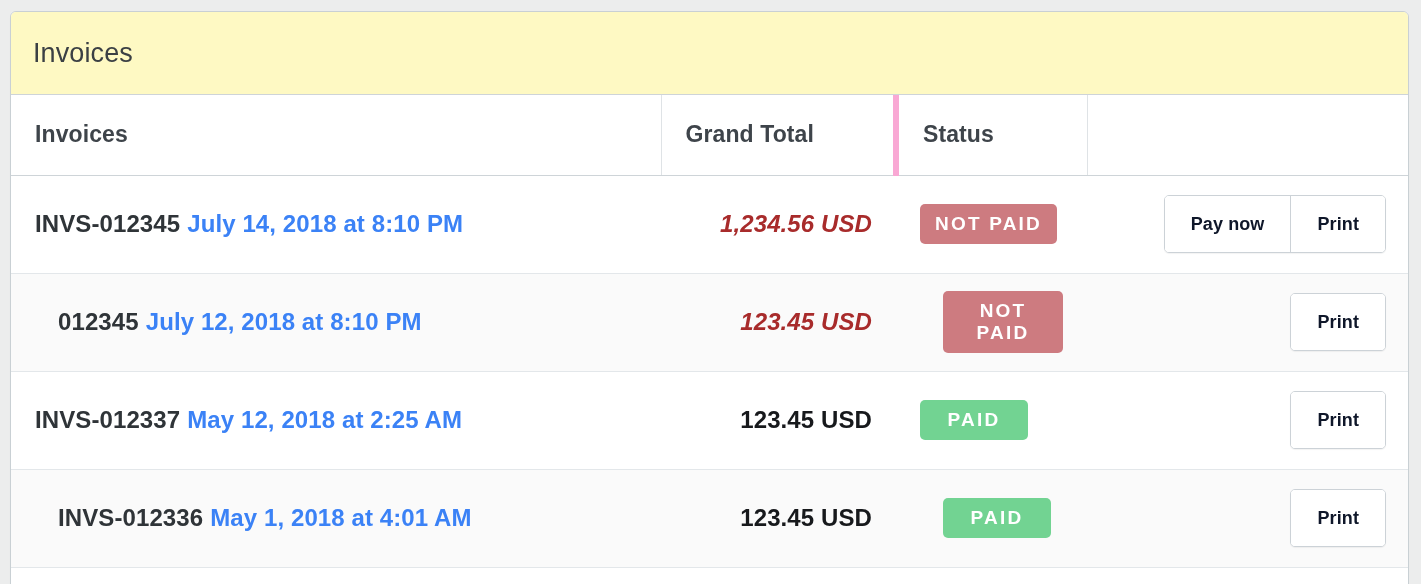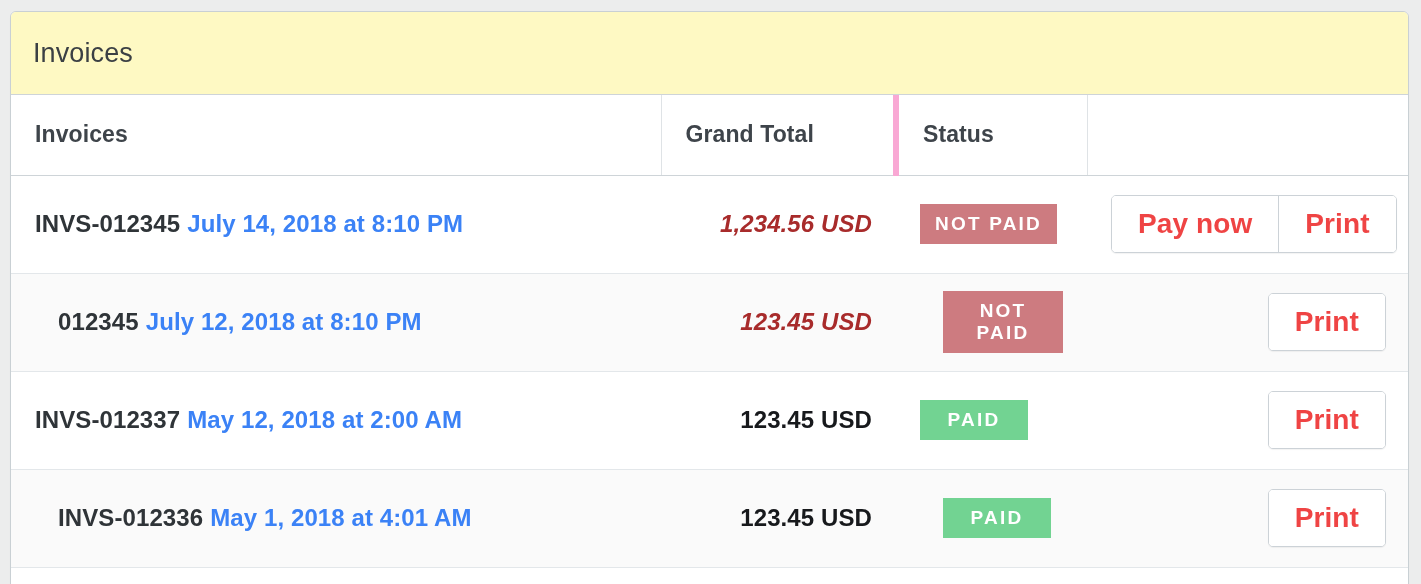--- a/index.html
+++ b/index.html
@@ -114,21 +114,21 @@
   .amount.unpaid { color: #a82b2b; font-style: italic; }
   .amount.paid   { color: #17191c; }
 
   
   .td-status { padding-left: 22px; padding-right: 0; }
   .badge {
     display: inline-block;
     min-width: 108px;
     text-align: center;
     padding: 9px 15px;
-    border-radius: 0;
+    border-radius: 5px;
     color: #ffffff;
     font-size: 19px;
     font-weight: 700;
     letter-spacing: 2.2px;
     text-transform: uppercase;
     box-sizing: border-box;
   }
   .badge.not-paid { background: #cd7b80; }
   .badge.paid     { background: #72d392; }
 
@@ -143,23 +143,23 @@
     background: #ffffff;
     box-shadow: 0 1px 1px rgba(0,0,0,0.05);
   }
   .btn {
     display: flex;
     align-items: center;
     justify-content: center;
     background: #ffffff;
     border: none;
     font-family: "Liberation Sans", sans-serif;
-    font-size: 28px;
-    font-weight: 700;
-    color: #ef4444;
+    font-size: 18px;
+    font-weight: 700;
+    color: #0f172a;
     padding: 0 26px;
     height: 56px;
     cursor: pointer;
     letter-spacing: 0.1px;
     white-space: nowrap;
   }
   .btn + .btn { border-left: 1px solid #ccd2d7; }
 </style>
 </head>
 <body>
@@ -193,21 +193,21 @@
           </tr>
           <tr class="alt">
             <td><span class="inv-num">012345</span><span class="inv-date">July 12, 2018 at 8:10 PM</span></td>
             <td class="td-total"><span class="amount unpaid">123.45 USD</span></td>
             <td class="td-status"><span class="badge not-paid">NOT PAID</span></td>
             <td class="td-actions"><div class="btn-group">
                 <button class="btn">Print</button>
               </div></td>
           </tr>
           <tr>
-            <td><span class="inv-num">INVS-012337</span><span class="inv-date">May 12, 2018 at 2:00 AM</span></td>
+            <td><span class="inv-num">INVS-012337</span><span class="inv-date">May 12, 2018 at 2:25 AM</span></td>
             <td class="td-total"><span class="amount paid">123.45 USD</span></td>
             <td class="td-status"><span class="badge paid">PAID</span></td>
             <td class="td-actions"><div class="btn-group">
                 <button class="btn">Print</button>
               </div></td>
           </tr>
           <tr class="alt">
             <td><span class="inv-num">INVS-012336</span><span class="inv-date">May 1, 2018 at 4:01 AM</span></td>
             <td class="td-total"><span class="amount paid">123.45 USD</span></td>
             <td class="td-status"><span class="badge paid">PAID</span></td>

